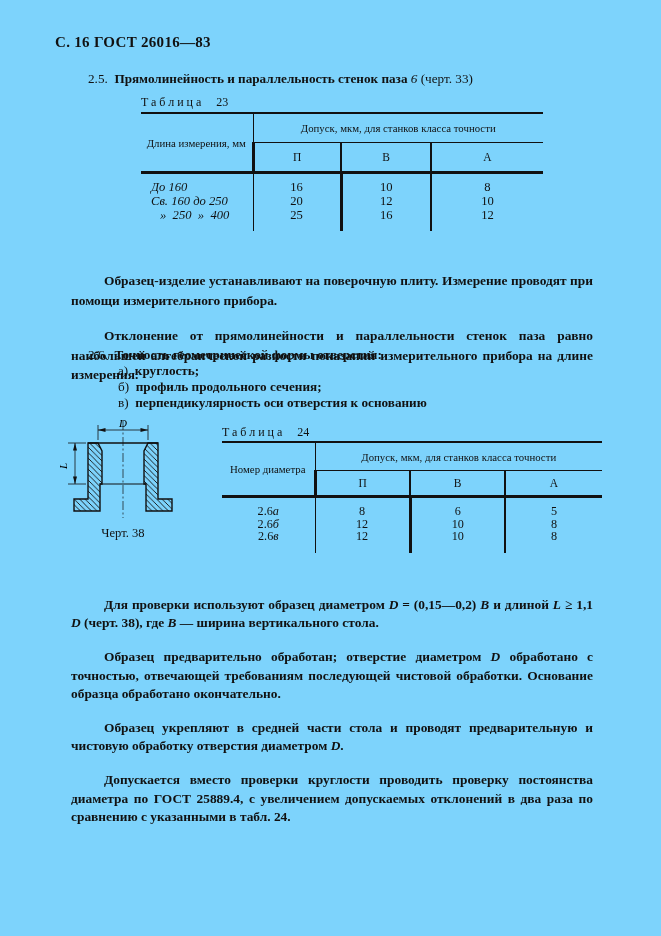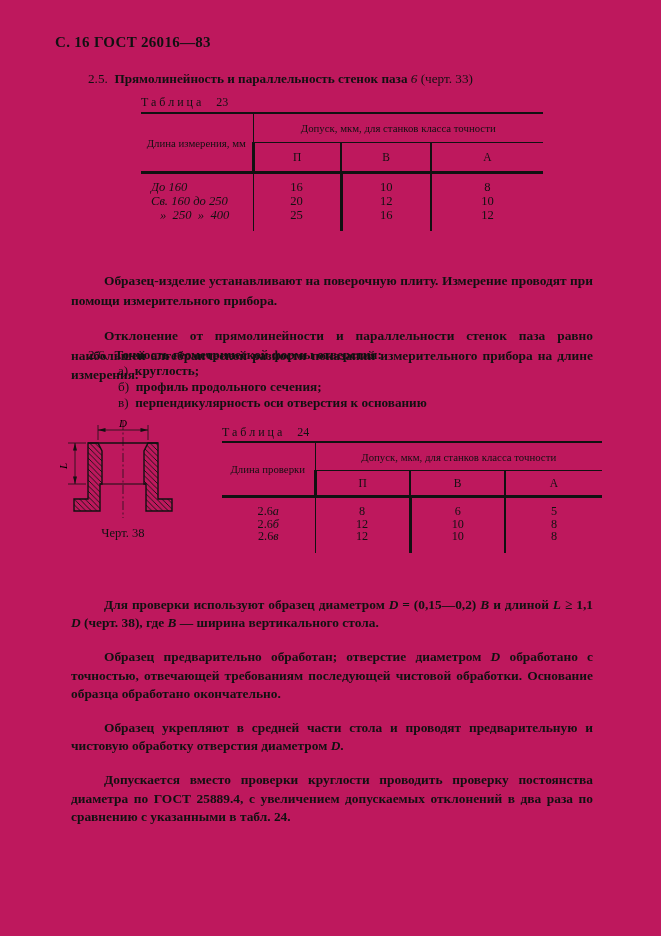--- a/index.html
+++ b/index.html
@@ -1,19 +1,19 @@
 <!DOCTYPE html>
 <html><head>
 <meta charset="utf-8">
 <style>
   html, body { margin: 0; padding: 0; background: #e8e8e8; }
   .page {
     position: relative;
     width: 661px; height: 936px;
-    background: #be185d;
+    background: #7dd3fc;
     font-family: "Liberation Serif", "DejaVu Serif", serif;
     color: #111;
     overflow: hidden;
   }
   .abs { position: absolute; }
   .b { font-weight: bold; }
   .i { font-style: italic; }
 
   .page-header { left: 55px; top: 34px; font-size: 15px; font-weight: bold; letter-spacing: 0.3px; }
 
@@ -179,21 +179,21 @@
 
   <table class="abs gost t24">
     <colgroup>
         <col style="width:93px">
         <col style="width:95px">
         <col style="width:95px">
         <col style="width:97px">
       </colgroup>
     <tbody>
         <tr>
-      <td class="col1h" rowspan="2">Длина проверки</td>
+      <td class="col1h" rowspan="2">Номер диаметра</td>
       <td class="grph" colspan="3">Допуск, мкм, для станков класса точности</td>
     </tr>
     <tr>
       <td class="sub v1">П</td>
       <td class="sub v2">В</td>
       <td class="sub v2">А</td>
     </tr>
     <tr class="body first">
       <td class="lbl">2.6<span class="i">а</span></td>
       <td class="n1">8</td>

